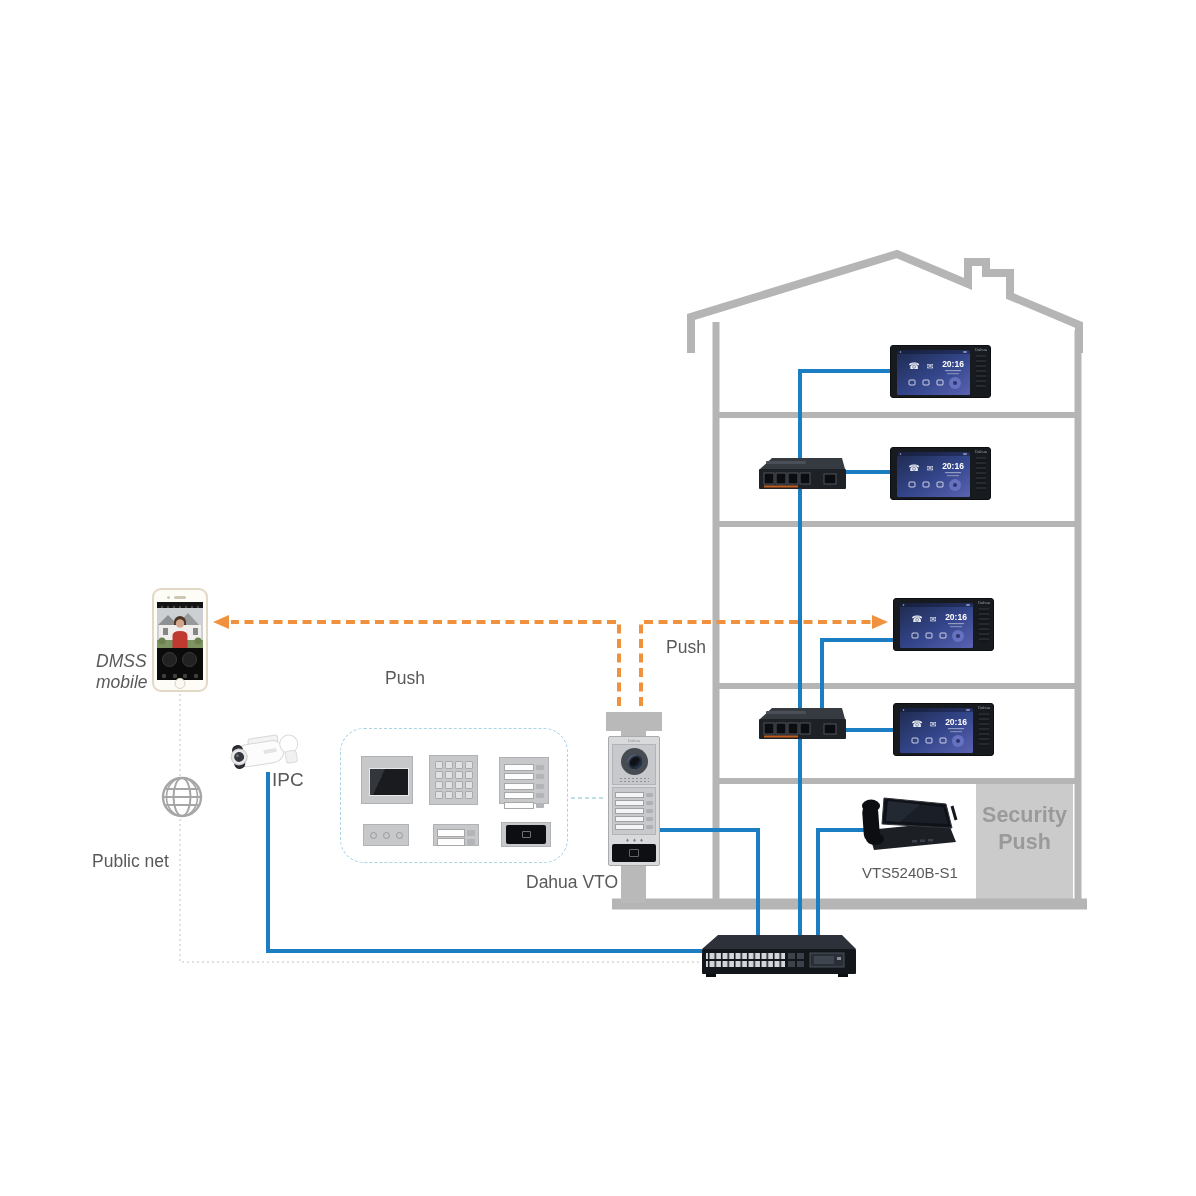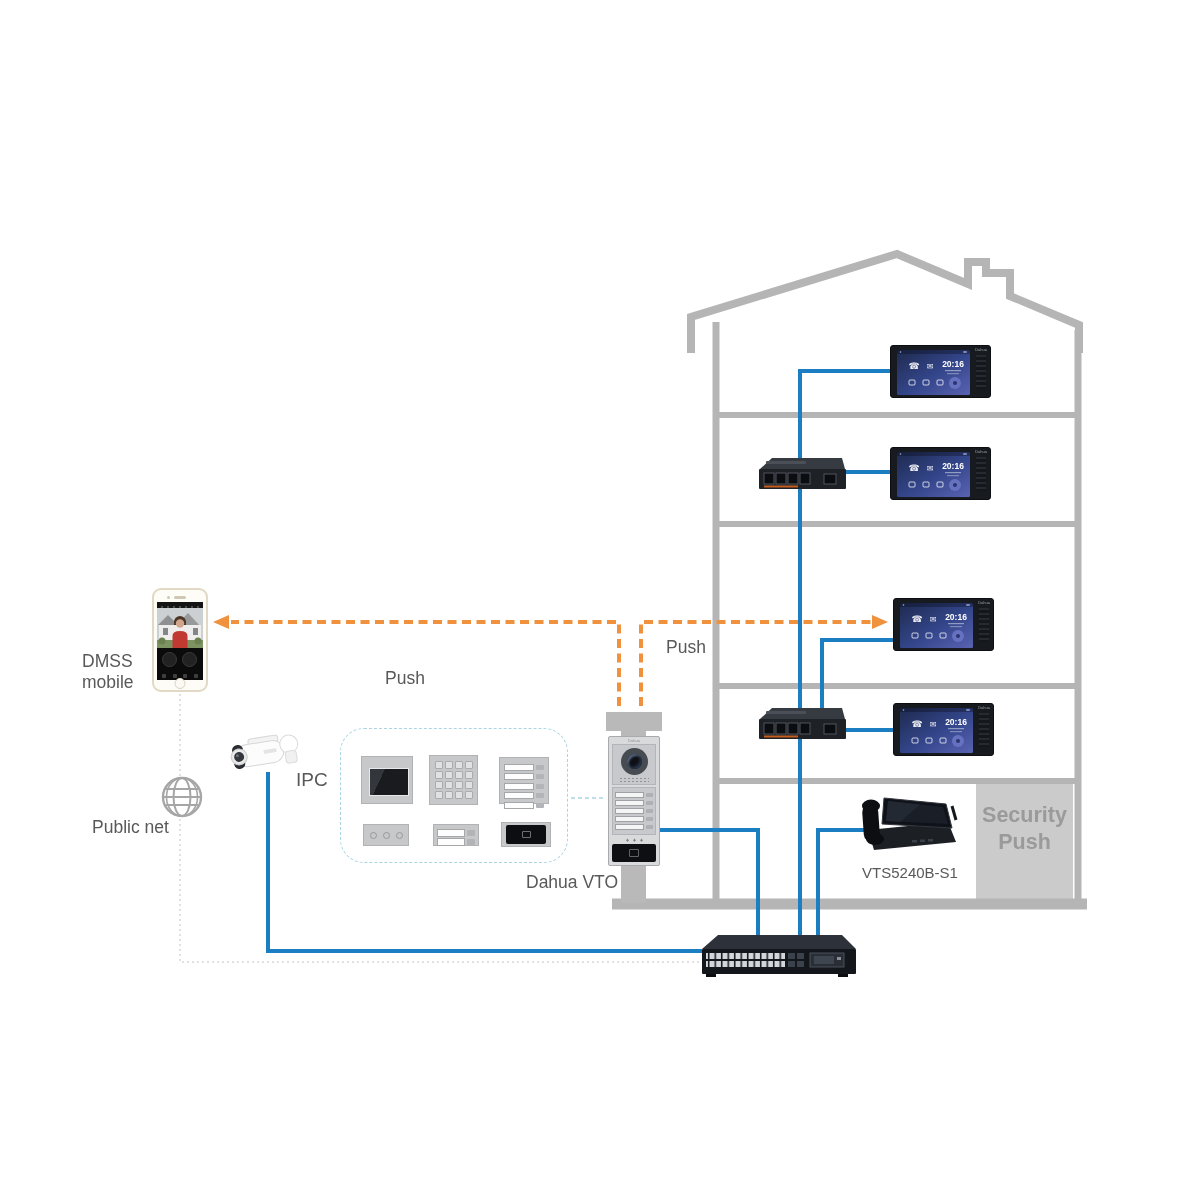--- a/index.html
+++ b/index.html
@@ -4,23 +4,23 @@
 <style>
   html,body{margin:0;padding:0;background:#ffffff;}
   #stage{position:relative;width:1196px;height:1196px;background:#fff;overflow:hidden;
          font-family:"Liberation Sans",sans-serif;}
   #bg{position:absolute;left:0;top:0;z-index:0;}
   svg text{font-family:"Liberation Sans",sans-serif;}
 
   .label{position:absolute;color:#595959;font-size:17.5px;z-index:3;white-space:nowrap;}
   #push-label{left:355px;top:668px;width:70px;text-align:right;}
   #call-label{left:660px;top:637px;width:52px;text-align:center;}
-  #ipc-label{left:296px;top:769px;font-size:19px;}
-  #dmss-label{left:82px;top:651px;line-height:21px;}
-  #publicnet-label{left:92px;top:817px;}
+  #ipc-label{left:272px;top:769px;font-size:19px;}
+  #dmss-label{left:96px;top:651px;line-height:21px;font-style:italic;}
+  #publicnet-label{left:92px;top:851px;}
   #vto-label{left:526px;top:872px;}
   #vts-label{left:856px;top:864px;width:108px;text-align:center;font-size:15px;}
   #security-label{left:976px;top:802px;width:97px;text-align:center;color:#9a9a9a;
                   font-size:21.5px;line-height:27px;font-weight:600;}
 
   
   .vth{position:absolute;width:101px;height:53px;background:#171a1f;border:1px solid #0c0e11;
        border-radius:3px;box-sizing:border-box;z-index:2;}
   .vth-brand{position:absolute;right:3px;top:1px;font-size:4px;color:#9aa0a8;z-index:2;}
   .vth-scr{position:absolute;left:6px;top:4px;}

